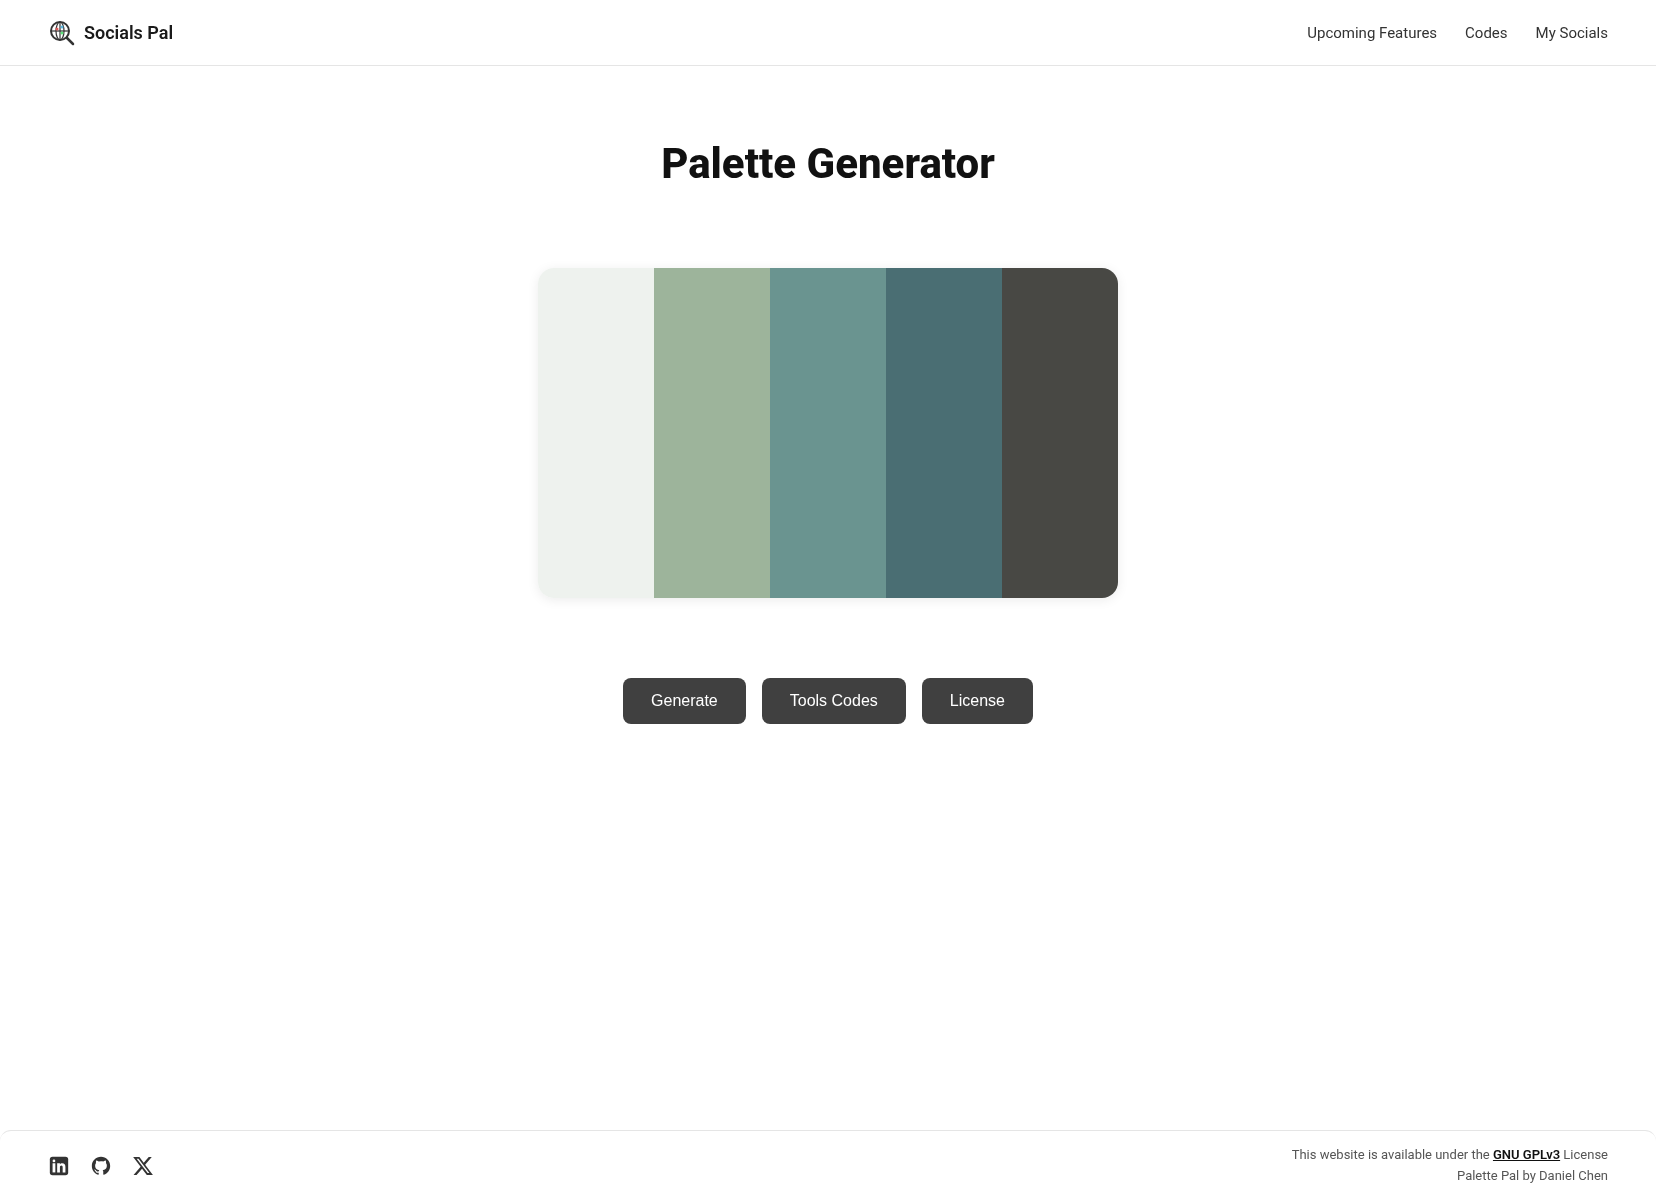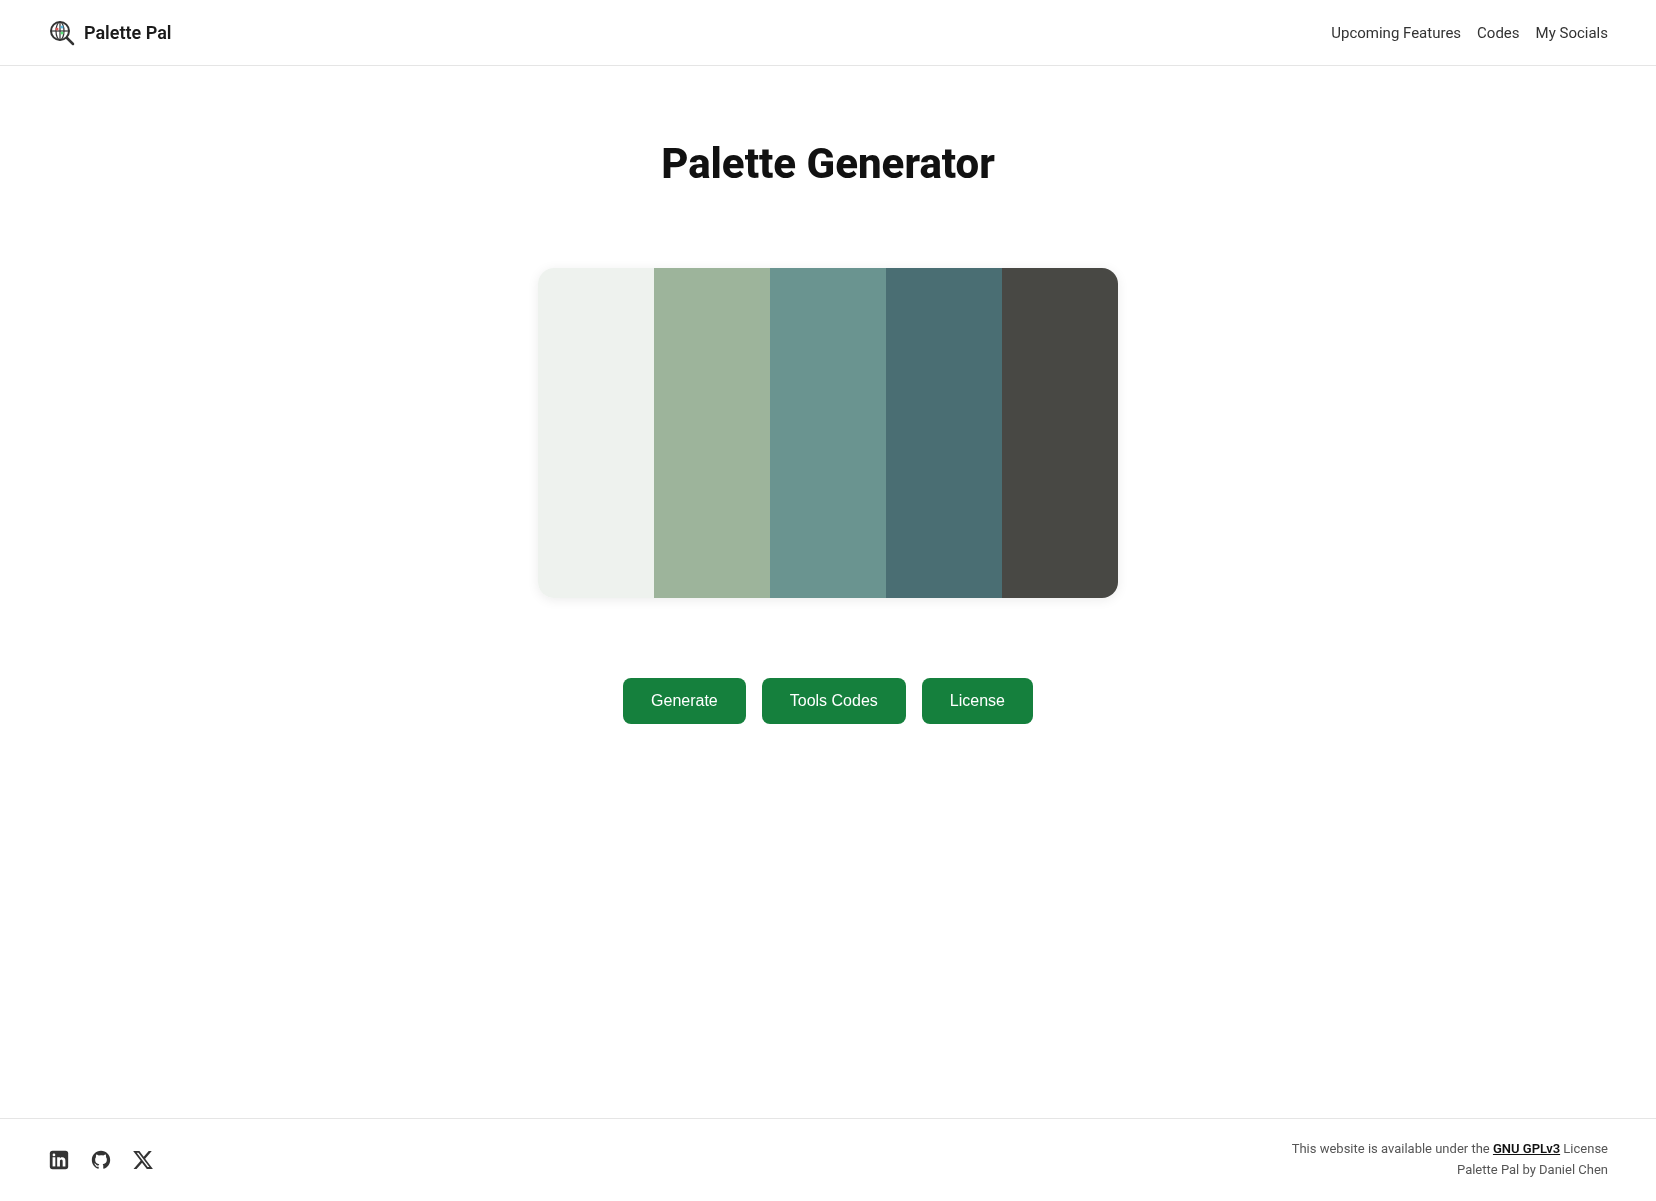--- a/index.html
+++ b/index.html
@@ -37,21 +37,21 @@
       color: #1a1a1a;
     }
 
     .nav-logo-icon {
       width: 28px;
       height: 28px;
     }
 
     .nav-links {
       display: flex;
-      gap: 16px;
+      gap: 28px;
       list-style: none;
     }
 
     .nav-links a {
       text-decoration: none;
       color: #333;
       font-size: 15px;
       font-weight: 400;
     }
 
@@ -88,38 +88,39 @@
       height: 100%;
     }
 
     
     .button-row {
       display: flex;
       gap: 16px;
     }
 
     .btn {
-      background: #15803d;
+      background: #404040;
       color: #ffffff;
       border: none;
       border-radius: 8px;
       padding: 14px 28px;
       font-size: 16px;
       font-weight: 500;
       cursor: pointer;
       transition: background 0.15s;
     }
 
     
     footer {
       display: flex;
       align-items: center;
       justify-content: space-between;
-      padding: 20px 48px;
+      padding: 14px 48px;
       border-top: 1px solid #e5e5e5;
+      border-radius: 11px;
     }
 
     .footer-socials {
       display: flex;
       gap: 20px;
     }
 
     .social-icon {
       width: 22px;
       height: 22px;
@@ -152,21 +153,21 @@
       <ellipse cx="12" cy="12" rx="4" ry="9" stroke="#333" stroke-width="1.2" fill="none"></ellipse>
       <line x1="3" y1="12" x2="21" y2="12" stroke="#333" stroke-width="1.2"></line>
       <line x1="12" y1="3" x2="12" y2="21" stroke="#333" stroke-width="1.2"></line>
 
       <circle cx="9" cy="10" r="1.5" fill="#e05c5c"></circle>
       <circle cx="14" cy="8" r="1.5" fill="#5cb8e0"></circle>
       <circle cx="14" cy="14" r="1.5" fill="#5ce07a"></circle>
 
       <line x1="19" y1="19" x2="25" y2="25" stroke="#333" stroke-width="2.5" stroke-linecap="round"></line>
     </svg>
-    <span>Palette Pal</span>
+    <span>Socials Pal</span>
   </a>
   <ul class="nav-links">
     <li>
       <a href="#">Upcoming Features</a>
     </li>
     <li>
       <a href="#">Codes</a>
     </li>
     <li>
       <a href="#">My Socials</a>

